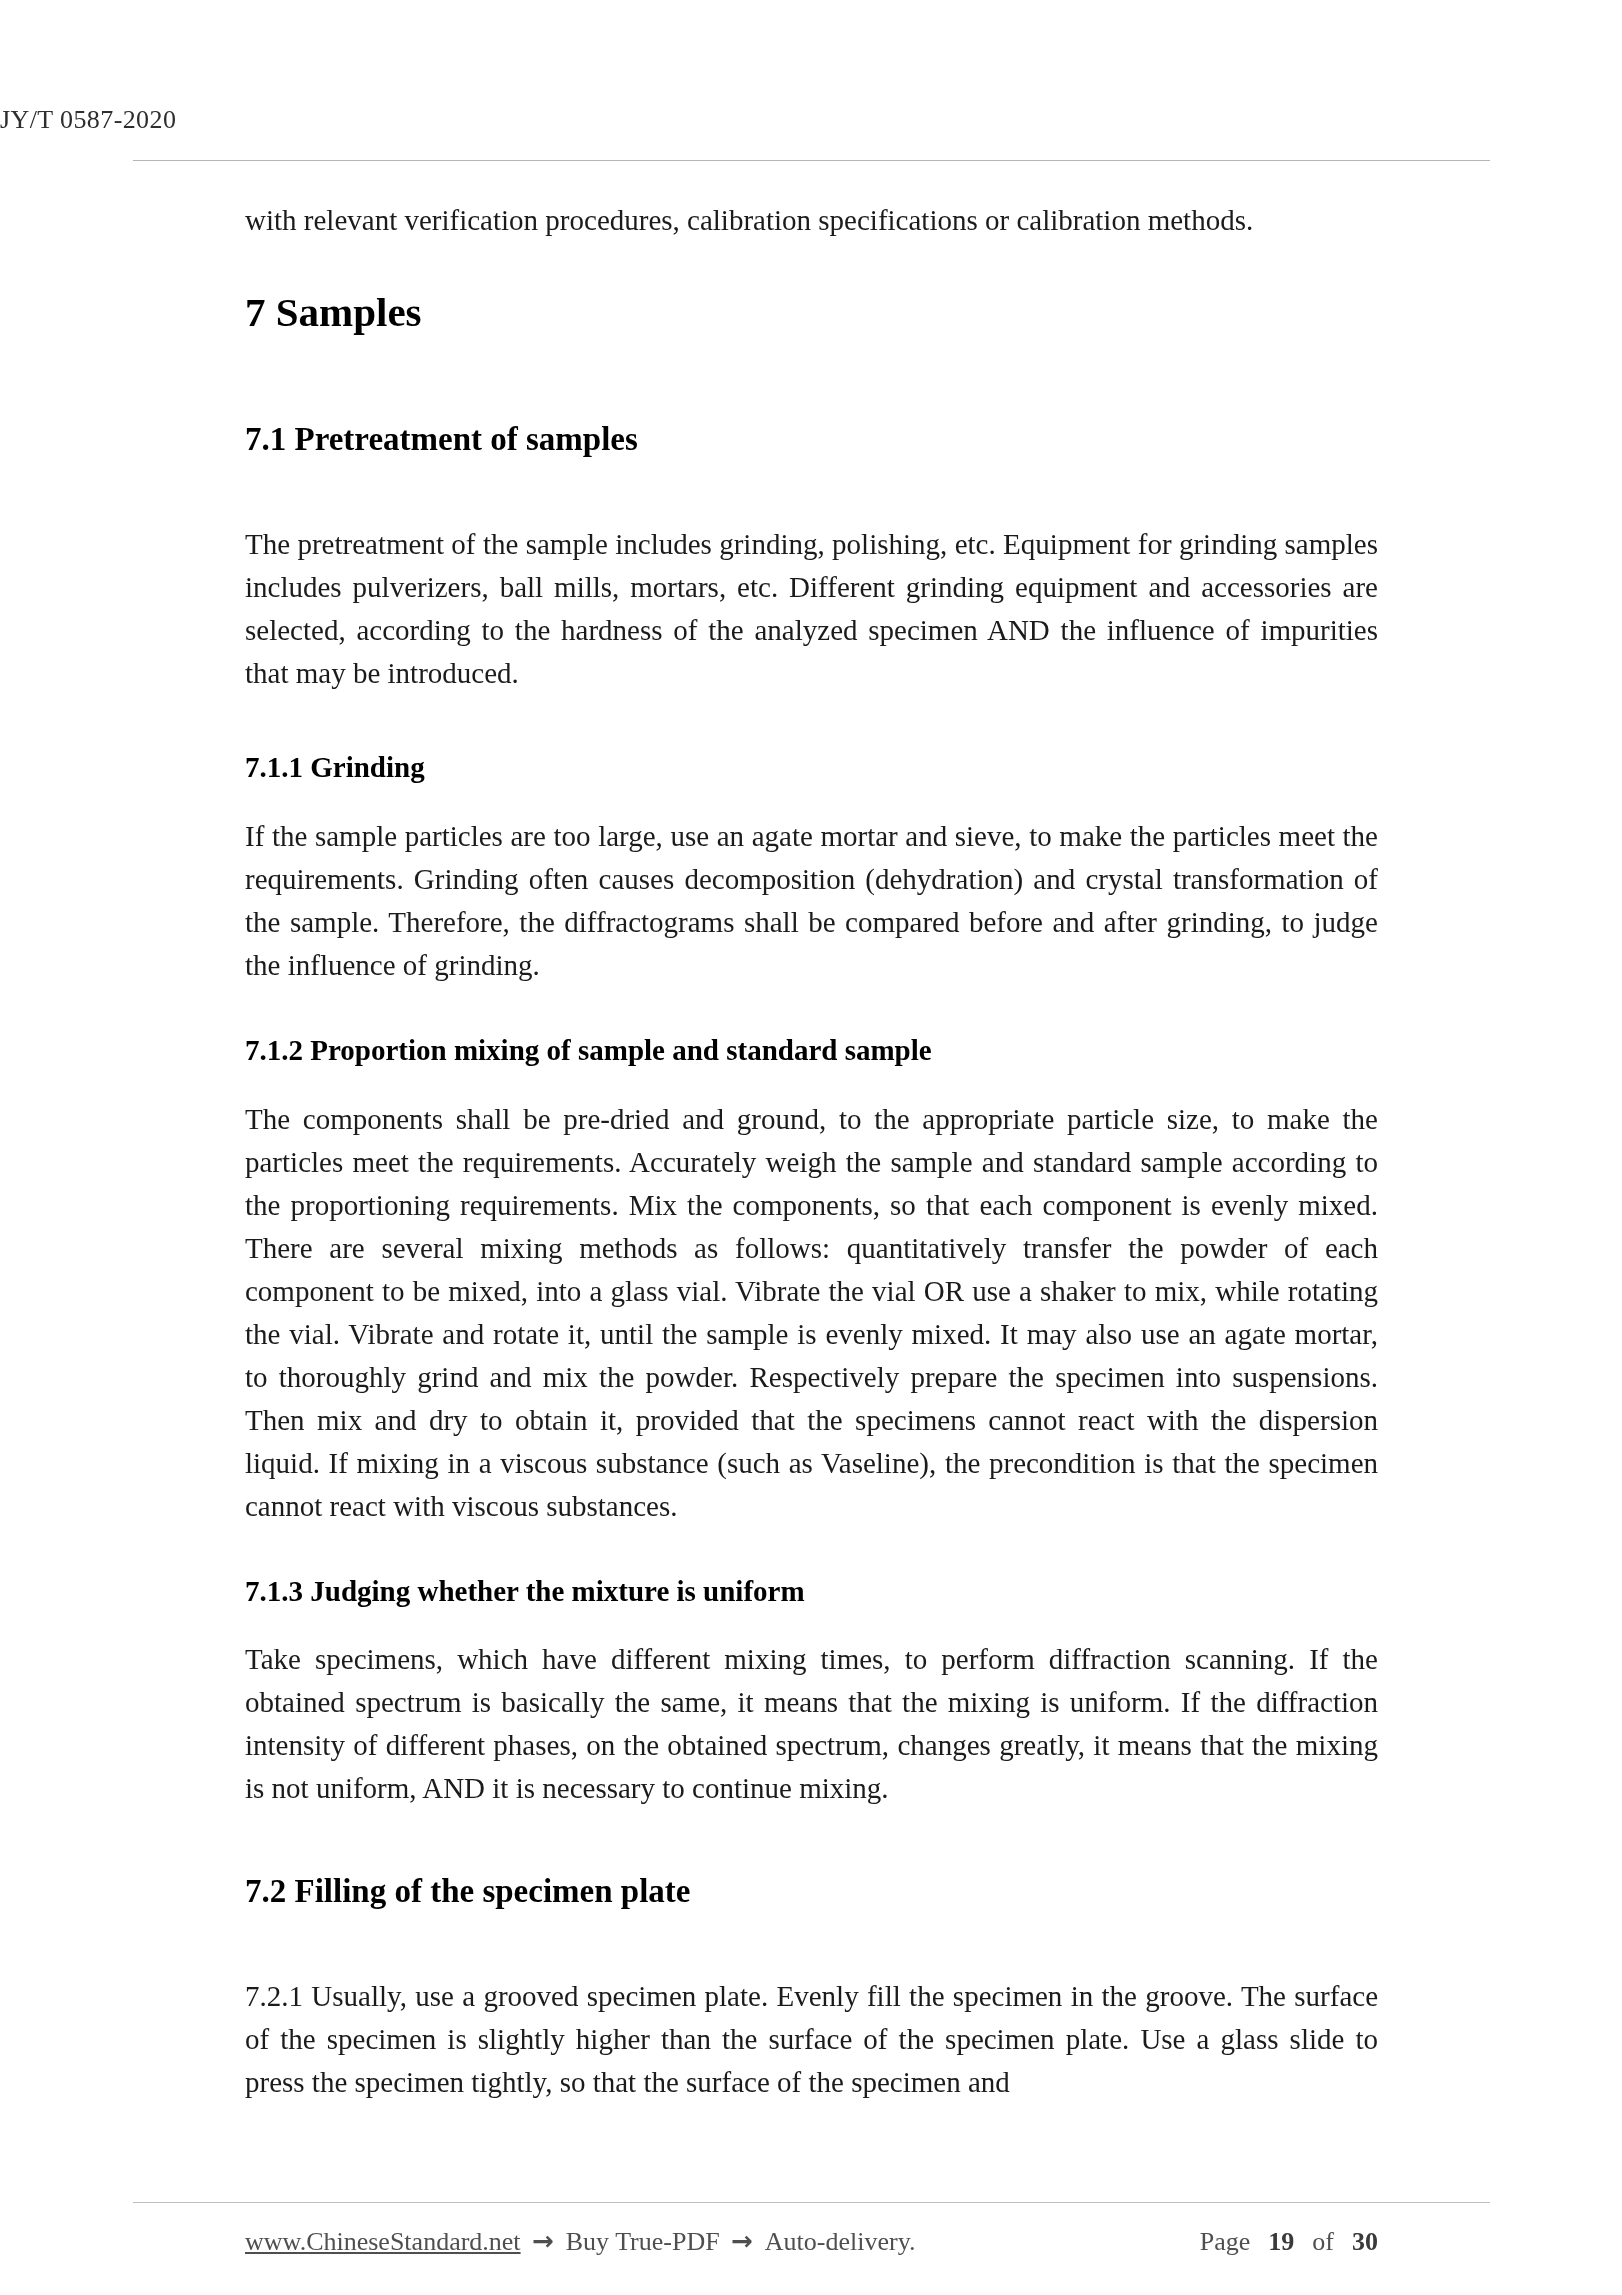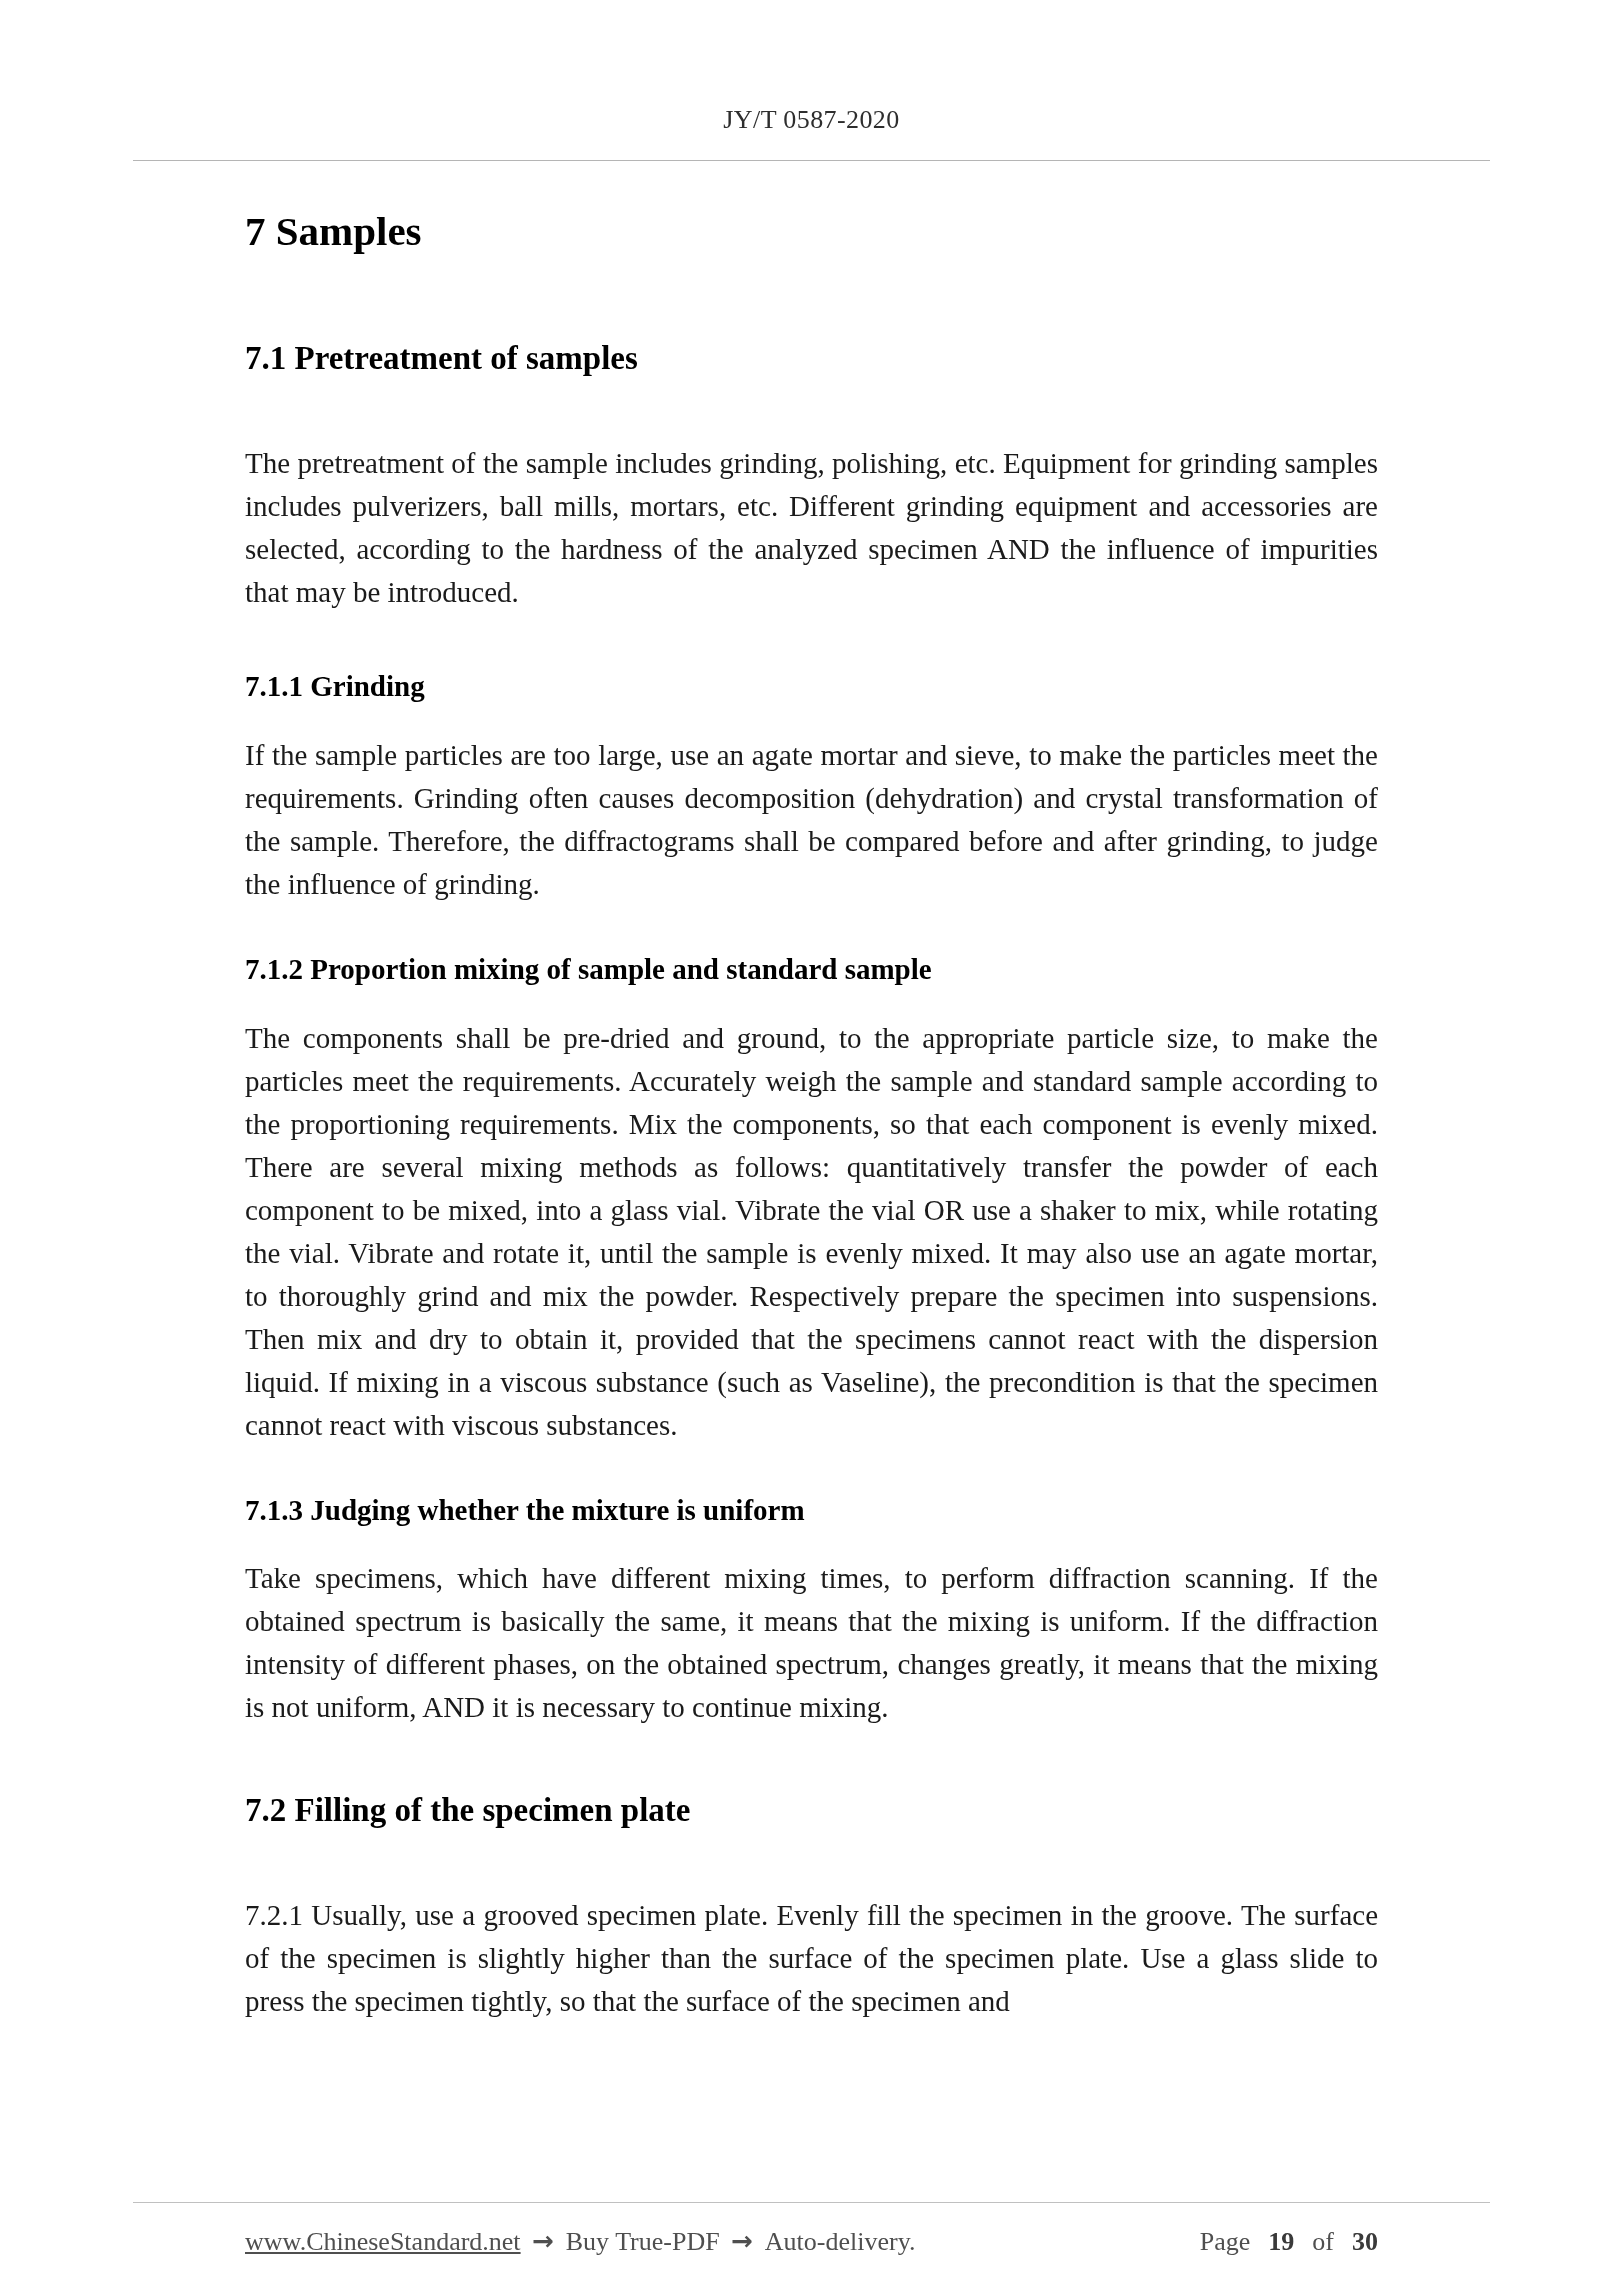--- a/index.html
+++ b/index.html
@@ -12,21 +12,20 @@
     margin: 0 auto;
     background: #ffffff;
     font-family: "Liberation Serif", "DejaVu Serif", serif;
     color: #1b1b1b;
     overflow: hidden;
   }
 
   
   .header {
     padding-top: 105px;
-    text-align: center;
     font-size: 26px;
     color: #2e2e2e;
     letter-spacing: 0.4px;
   }
   .header-rule {
     border: none;
     border-top: 1.7px solid #b5b5b5;
     margin: 25px 133px 0 133px;
   }
 
@@ -122,20 +121,21 @@
 
 <div class="page">
 
   <div class="header">
     <span>JY/T 0587-2020</span>
   </div>
   <hr class="header-rule">
 
   <main class="content">
 
+    <p class="body-text intro">with relevant verification procedures, calibration specifications or calibration methods.</p>
 
     <h1 class="doc-h1">7 Samples</h1>
 
     <h2 class="doc-h2 after-h1">7.1 Pretreatment of samples</h2>
     <p class="body-text justify para-after-h2">The pretreatment of the sample includes grinding, polishing, etc. Equipment for grinding samples includes pulverizers, ball mills, mortars, etc. Different grinding equipment and accessories are selected, according to the hardness of the analyzed specimen AND the influence of impurities that may be introduced.</p>
 
     <h3 class="doc-h3 h3-first">7.1.1 Grinding</h3>
     <p class="body-text justify para-after-h3">If the sample particles are too large, use an agate mortar and sieve, to make the particles meet the requirements. Grinding often causes decomposition (dehydration) and crystal transformation of the sample. Therefore, the diffractograms shall be compared before and after grinding, to judge the influence of grinding.</p>
 
     <h3 class="doc-h3">7.1.2 Proportion mixing of sample and standard sample</h3>

